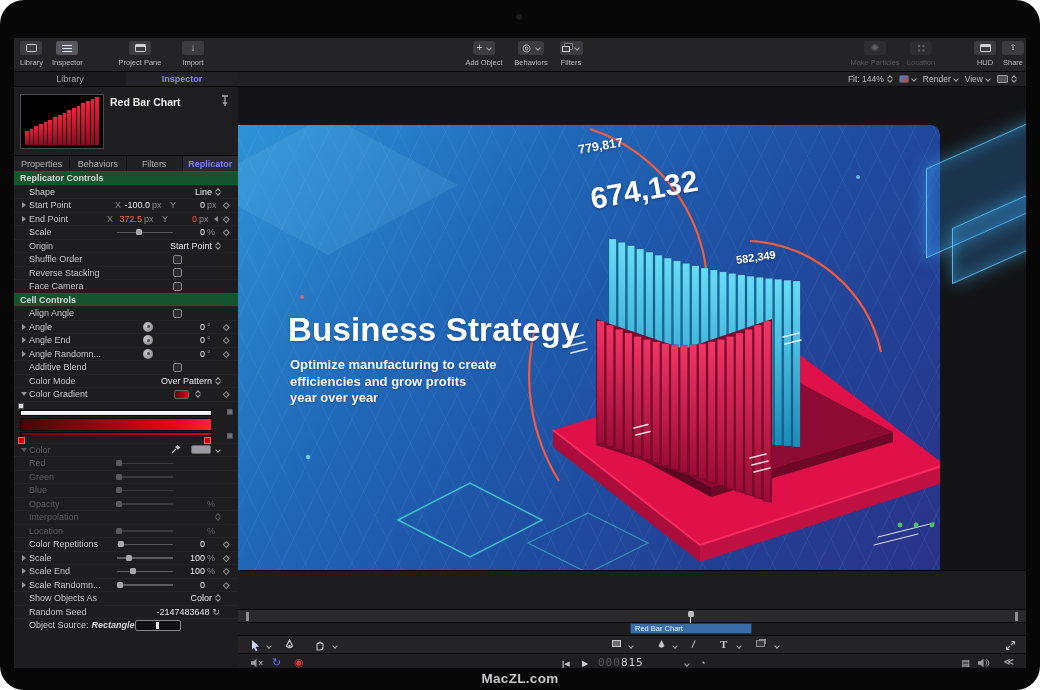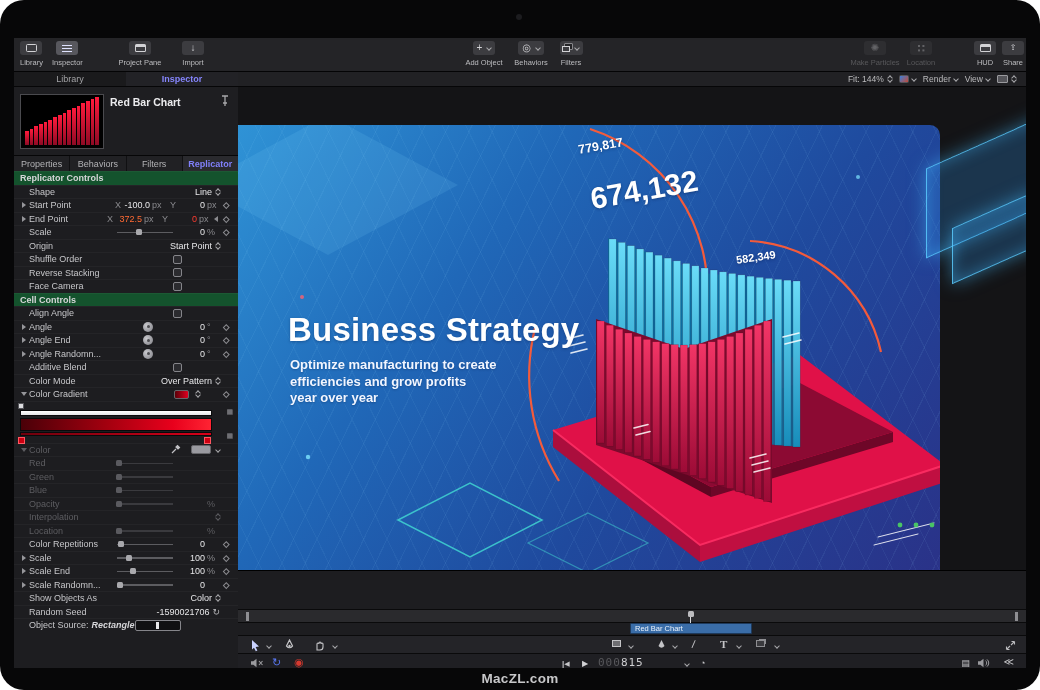--- a/index.html
+++ b/index.html
@@ -647,21 +647,21 @@
             </span>
           </div>
           <span class="kf off">
             <i></i>
           </span>
         </div>
         <div class="row">
           <span class="disc"></span>
           <span class="lbl">Random Seed</span>
           <div class="ctrl">
-            <span class="val" style="min-width: 58px;">-1590021706</span>
+            <span class="val" style="min-width: 58px;">-2147483648</span>
             <span class="refresh">↻</span>
           </div>
           <span class="kf off">
             <i></i>
           </span>
         </div>
         <div class="row">
           <span class="disc"></span>
           <span class="lbl">Object Source:</span>
           <em style="font-style: italic; font-weight: bold; color: rgb(214, 214, 217); margin-left: 3px;">Rectangle</em>

